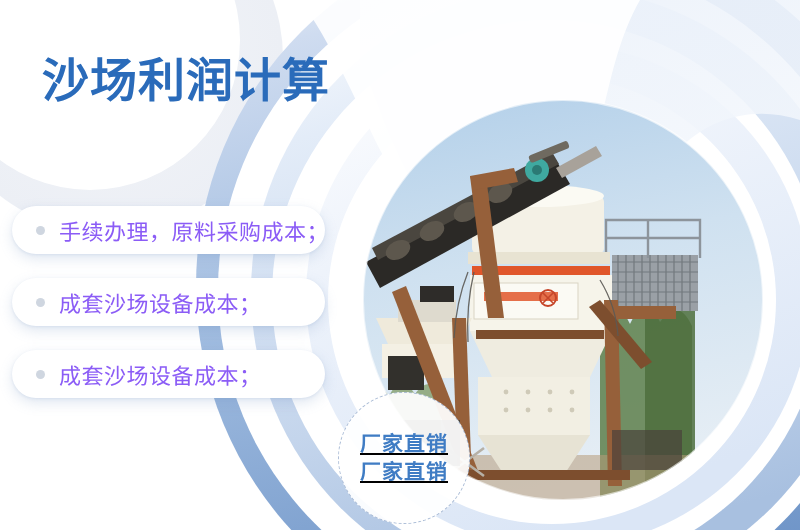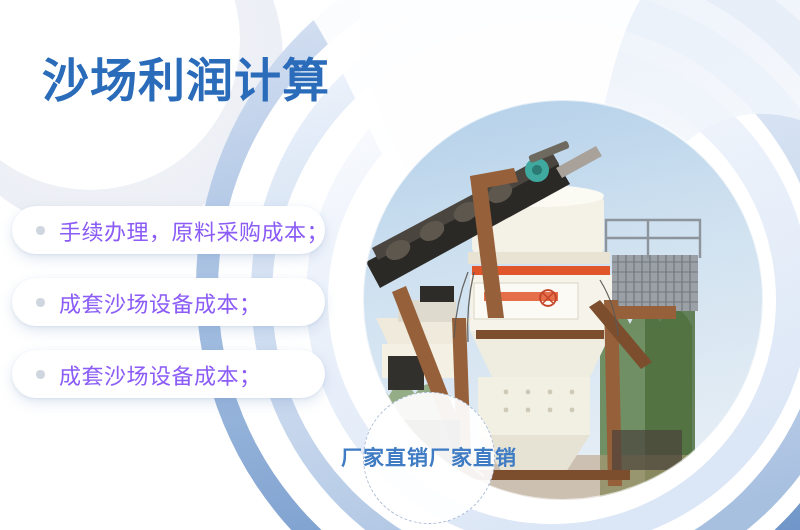--- a/index.html
+++ b/index.html
@@ -83,30 +83,31 @@
   .pill-text{
     font-size:22px;
     color:#8b5cf6;
     letter-spacing:0.5px;
     white-space:nowrap;
   }
 
   
   .seal{
     position:absolute;
-    left:363px; top:392px;
+    left:338px; top:392px;
     width:132px; height:132px;
     border-radius:50%;
     background:rgba(255,255,255,0.93);
     border:1px dashed #aebfd8;
     display:flex;
-    flex-direction:row;
+    flex-direction:column;
     align-items:center;
     justify-content:center;
     z-index:9;
+    text-decoration:underline;
   }
   .seal-line{
     font-size:21px;
     font-weight:bold;
     color:#3f7cc4;
     line-height:1.32;
     letter-spacing:1px;
     white-space:nowrap;
   }
 </style>

